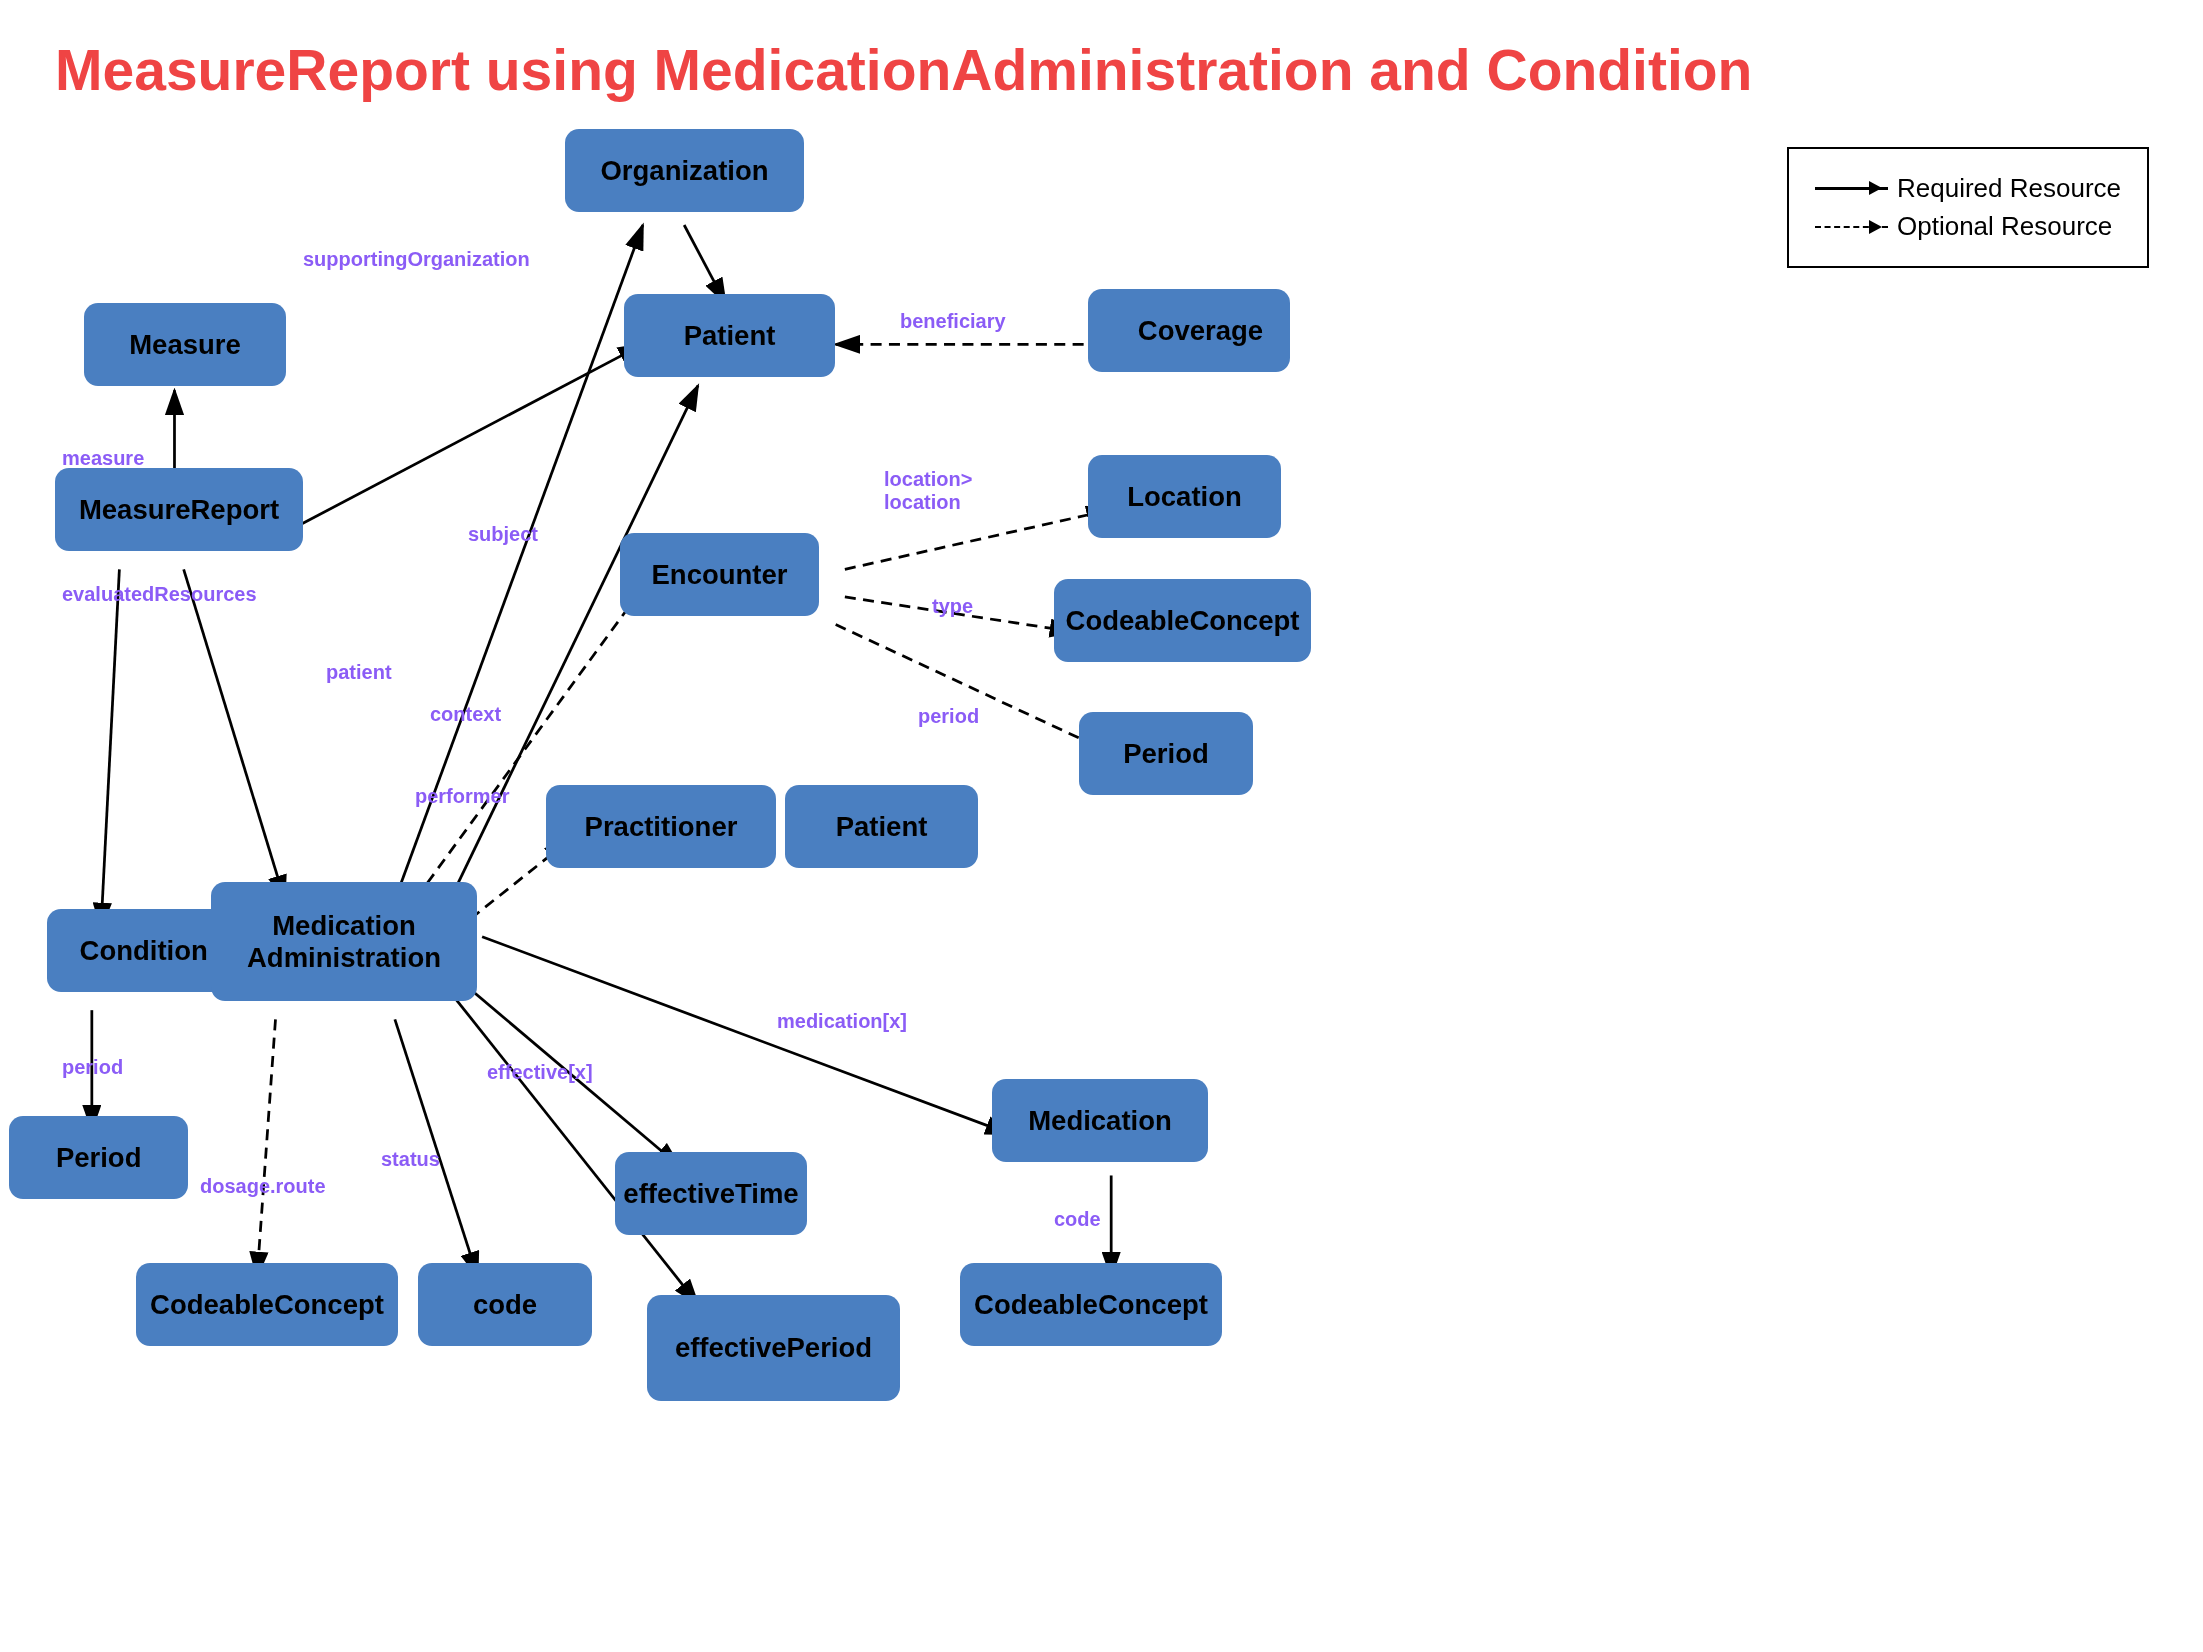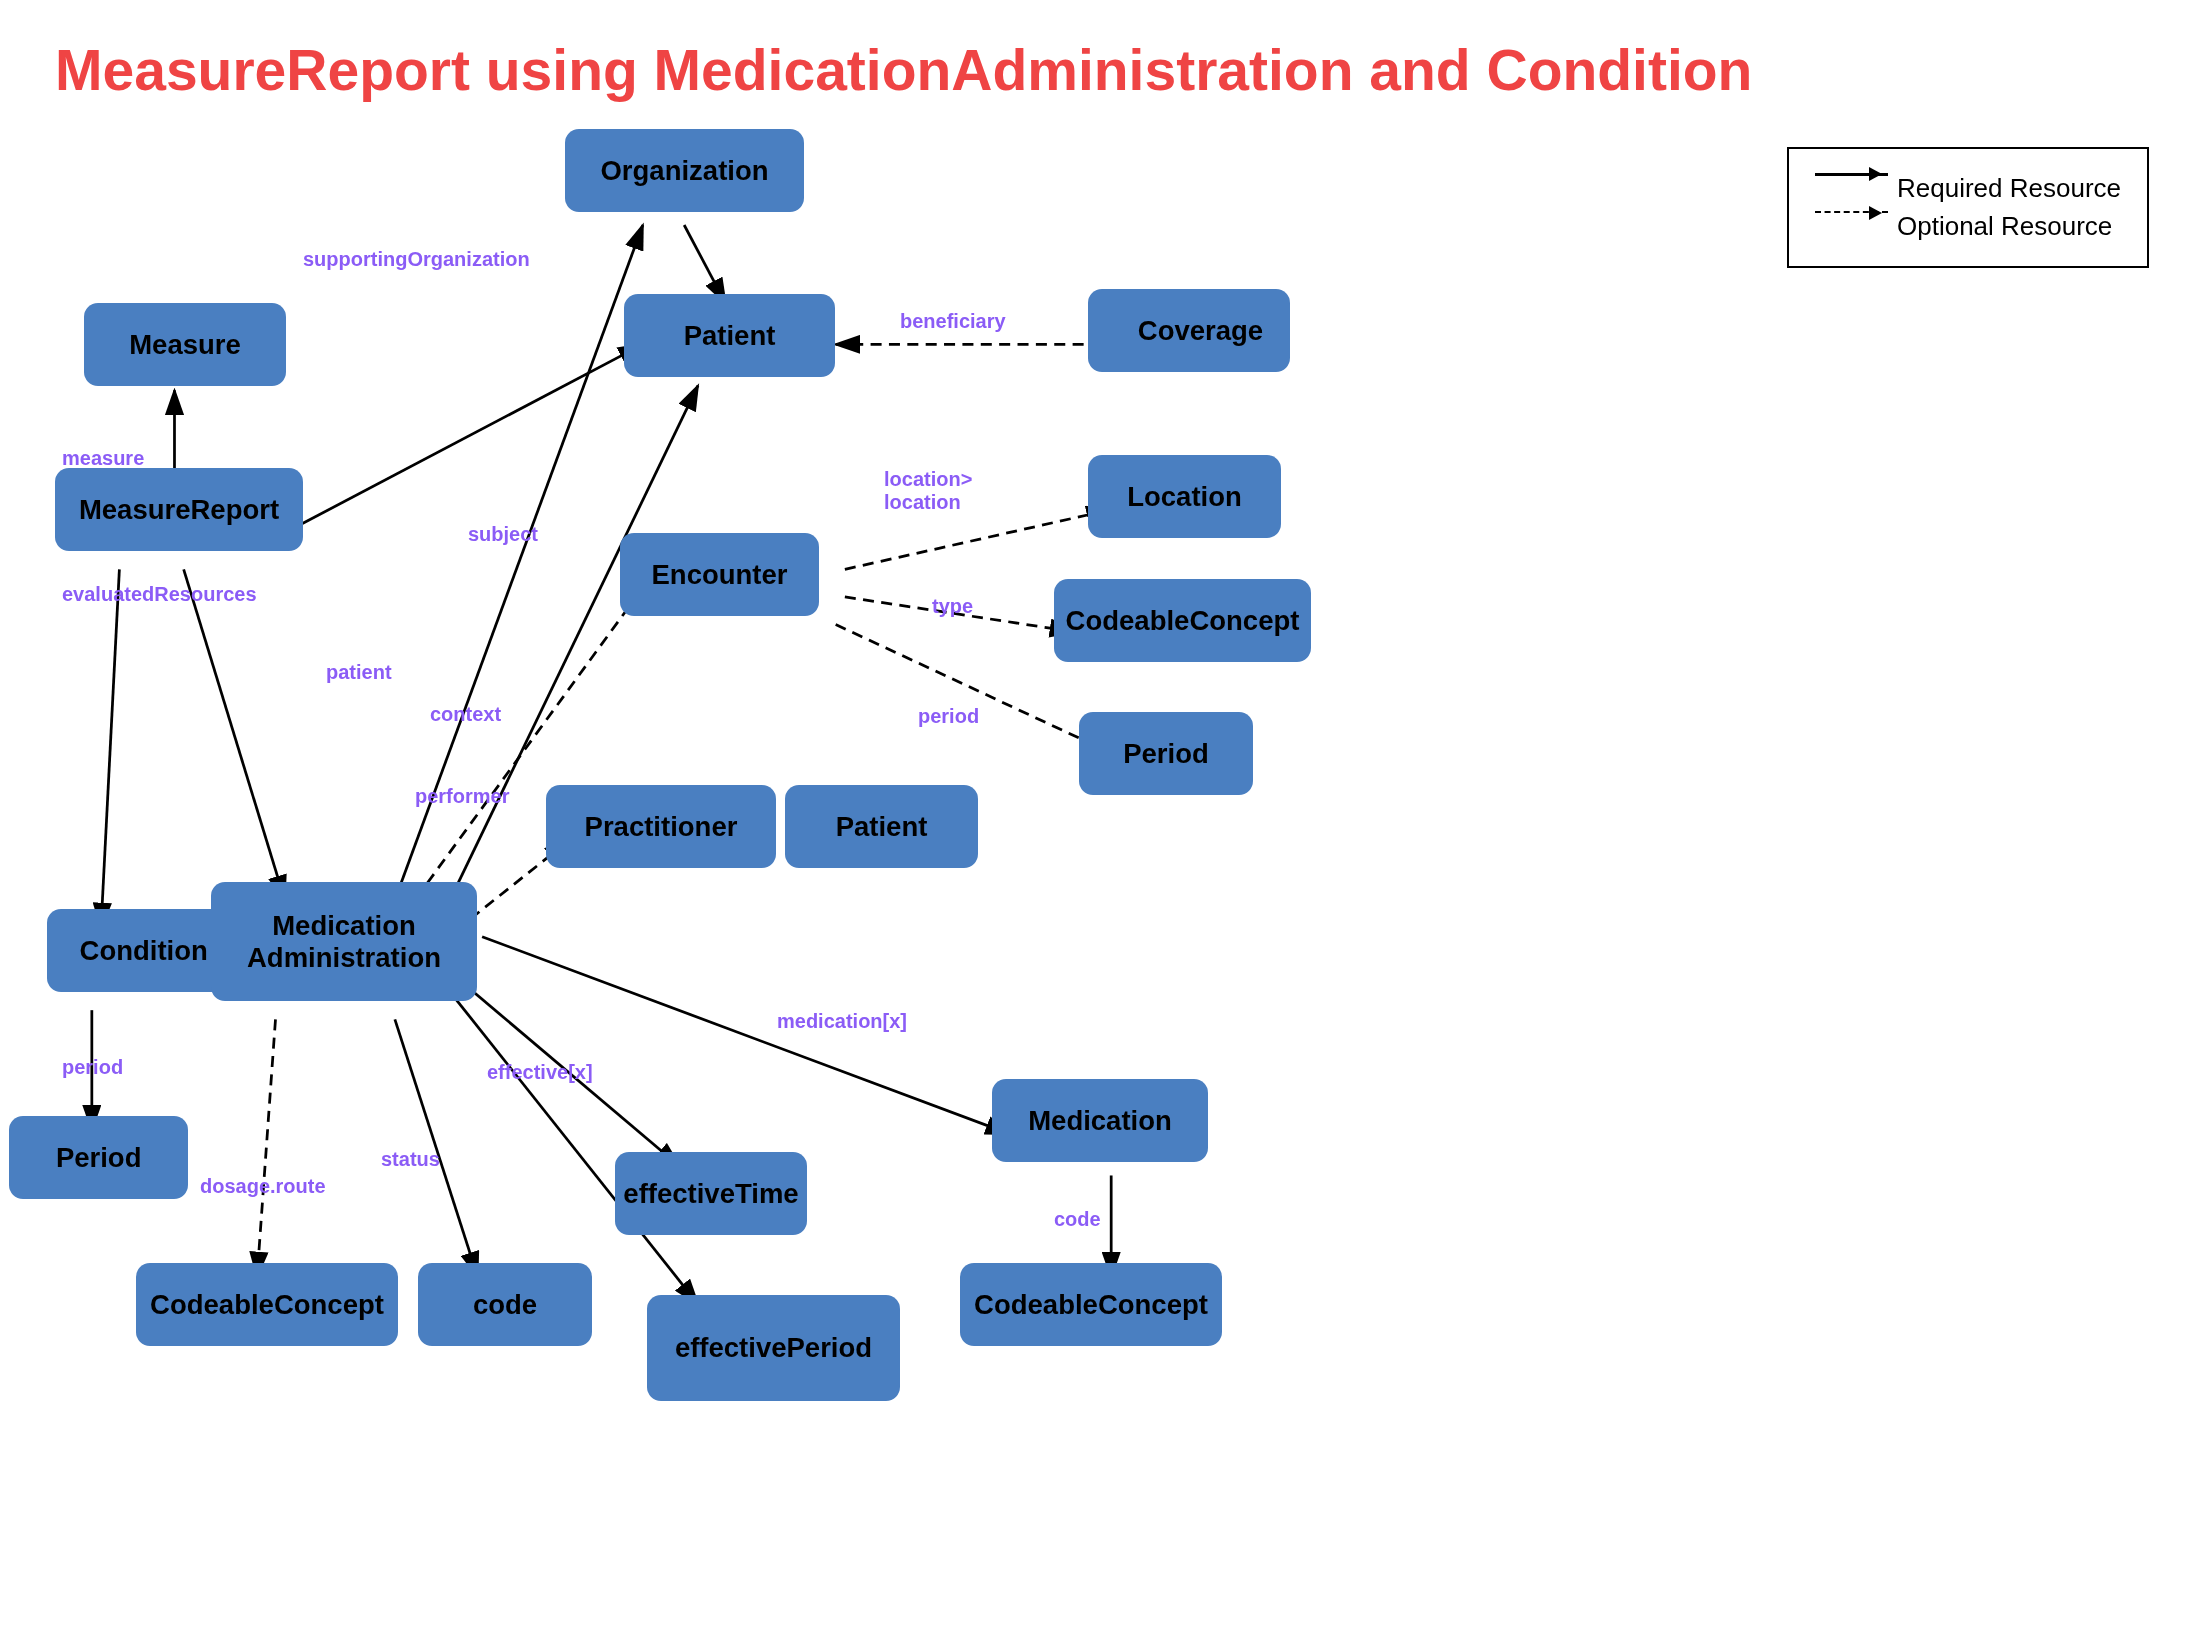--- a/index.html
+++ b/index.html
@@ -36,20 +36,21 @@
       position: absolute;
       top: 147px;
       right: 55px;
       border: 2.8px solid #000;
       padding: 16.5px 26px;
       background: #fff;
       font-size: 26px;
     }
     .legend-item {
       display: flex;
+      align-items: center;
       margin: 7.3px 0;
     }
     .legend-line {
       width: 73px;
       height: 2.8px;
       background: #000;
       margin-right: 9.2px;
       position: relative;
     }
     .legend-line::after {

